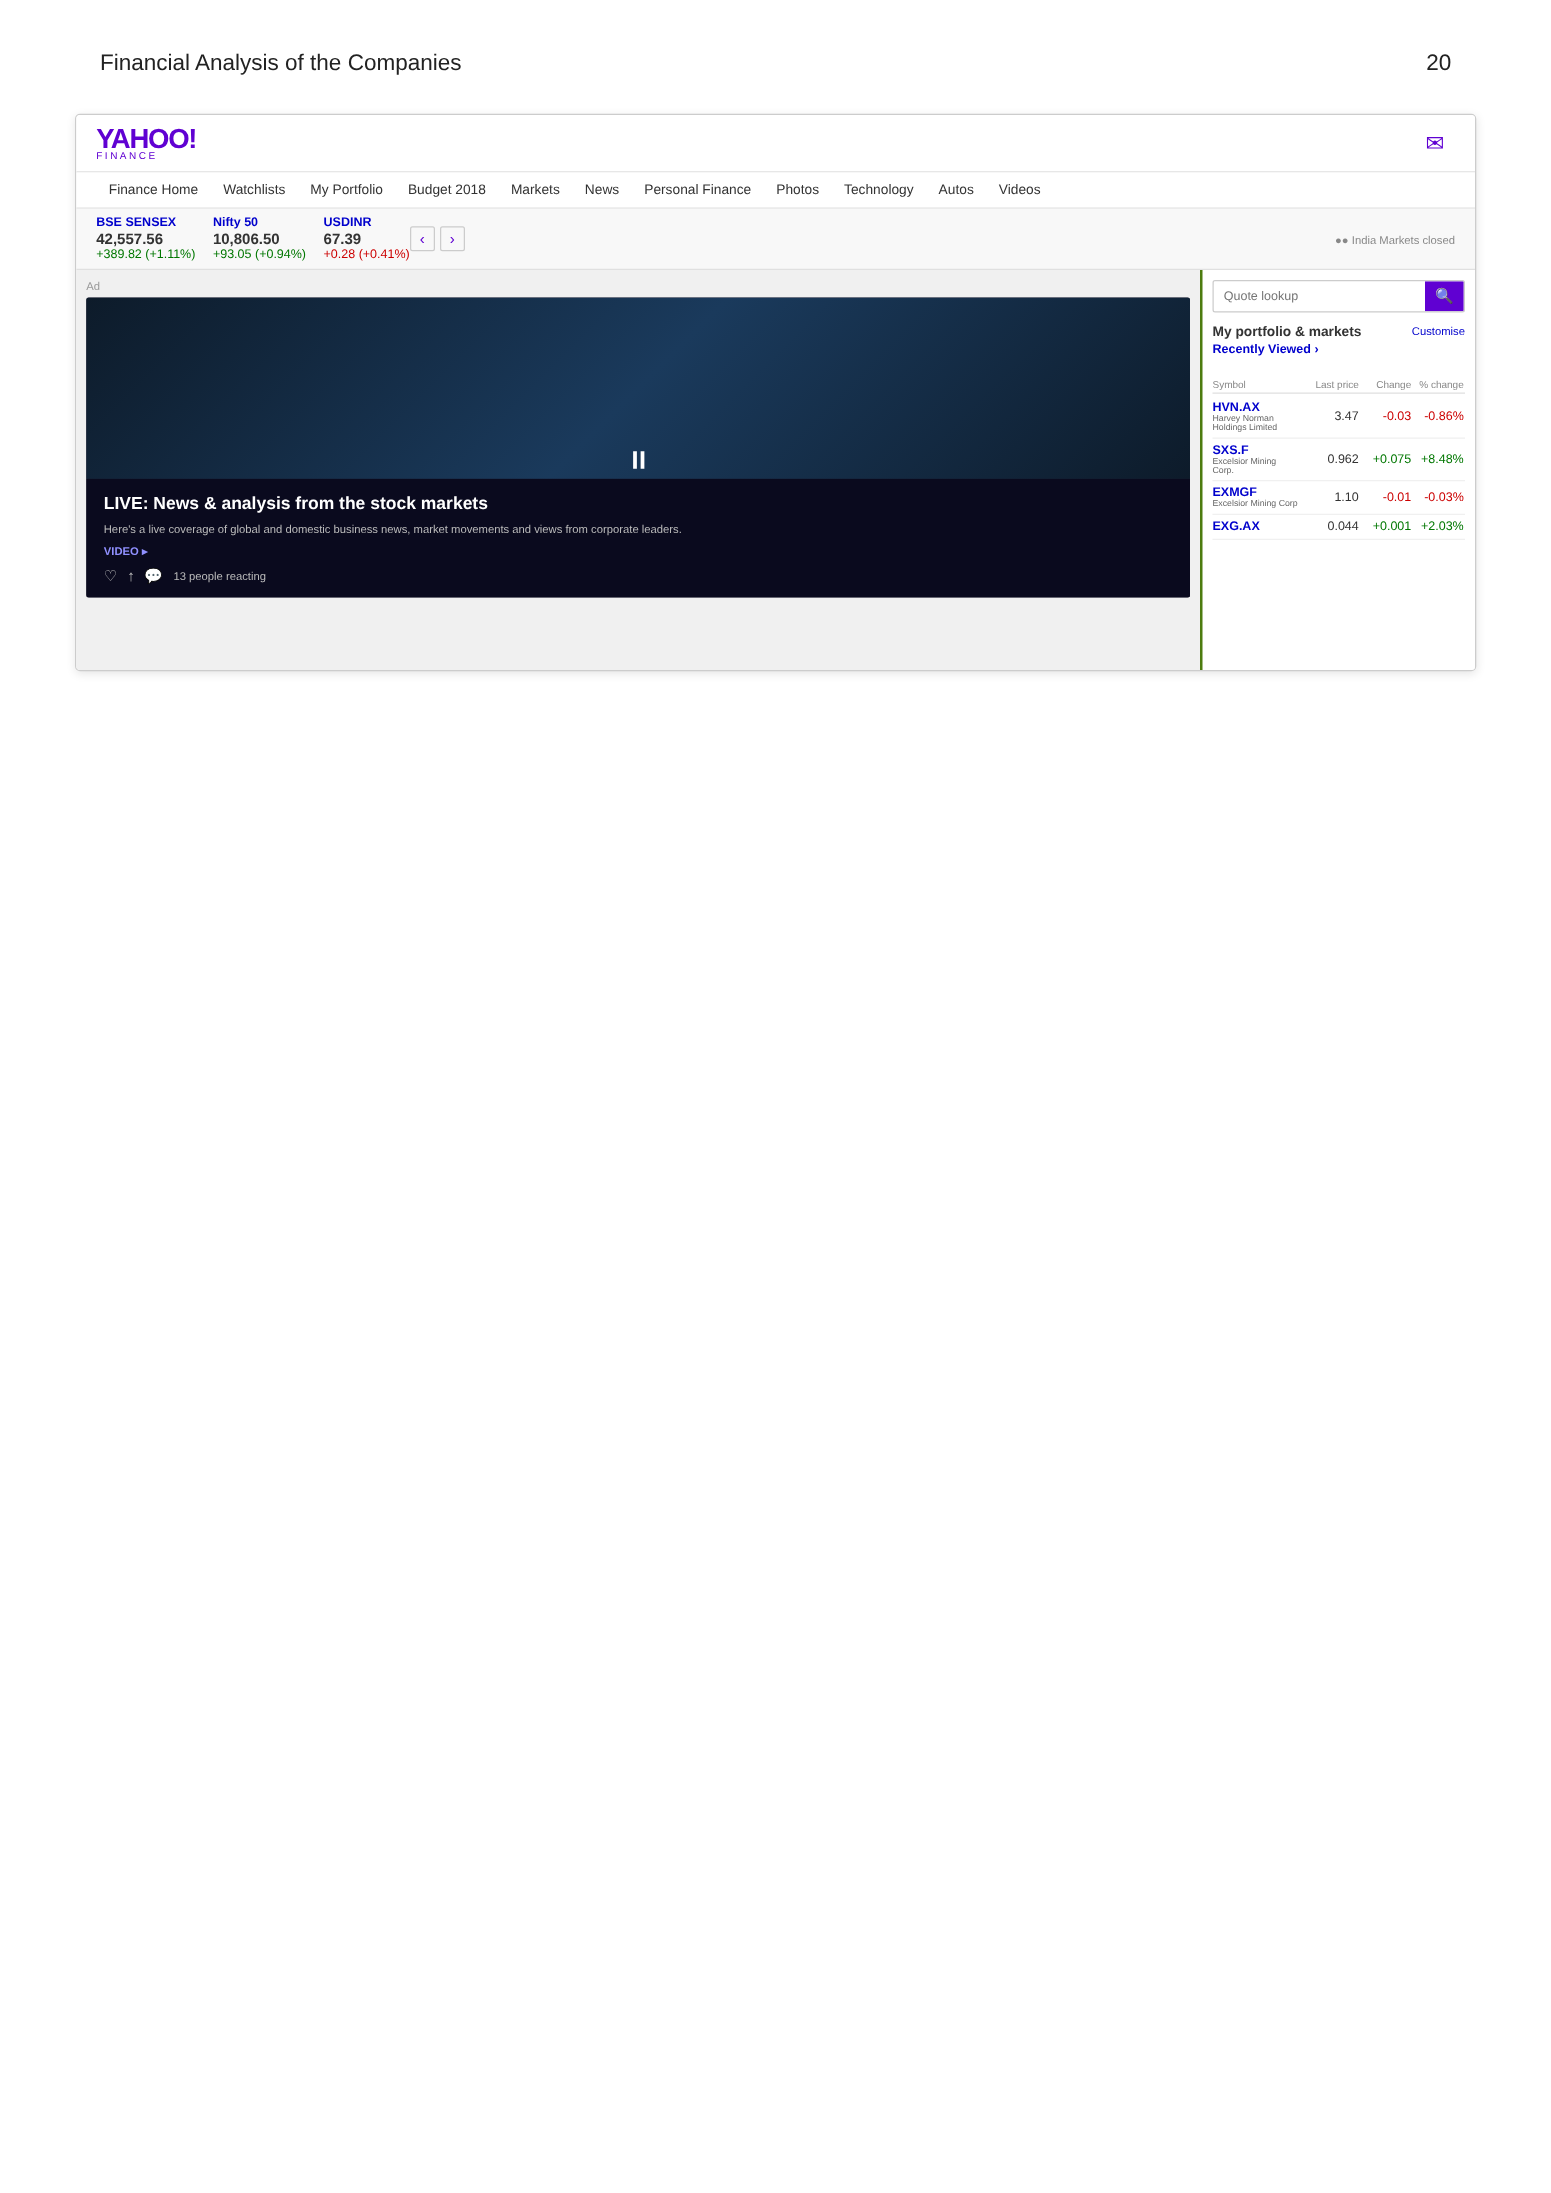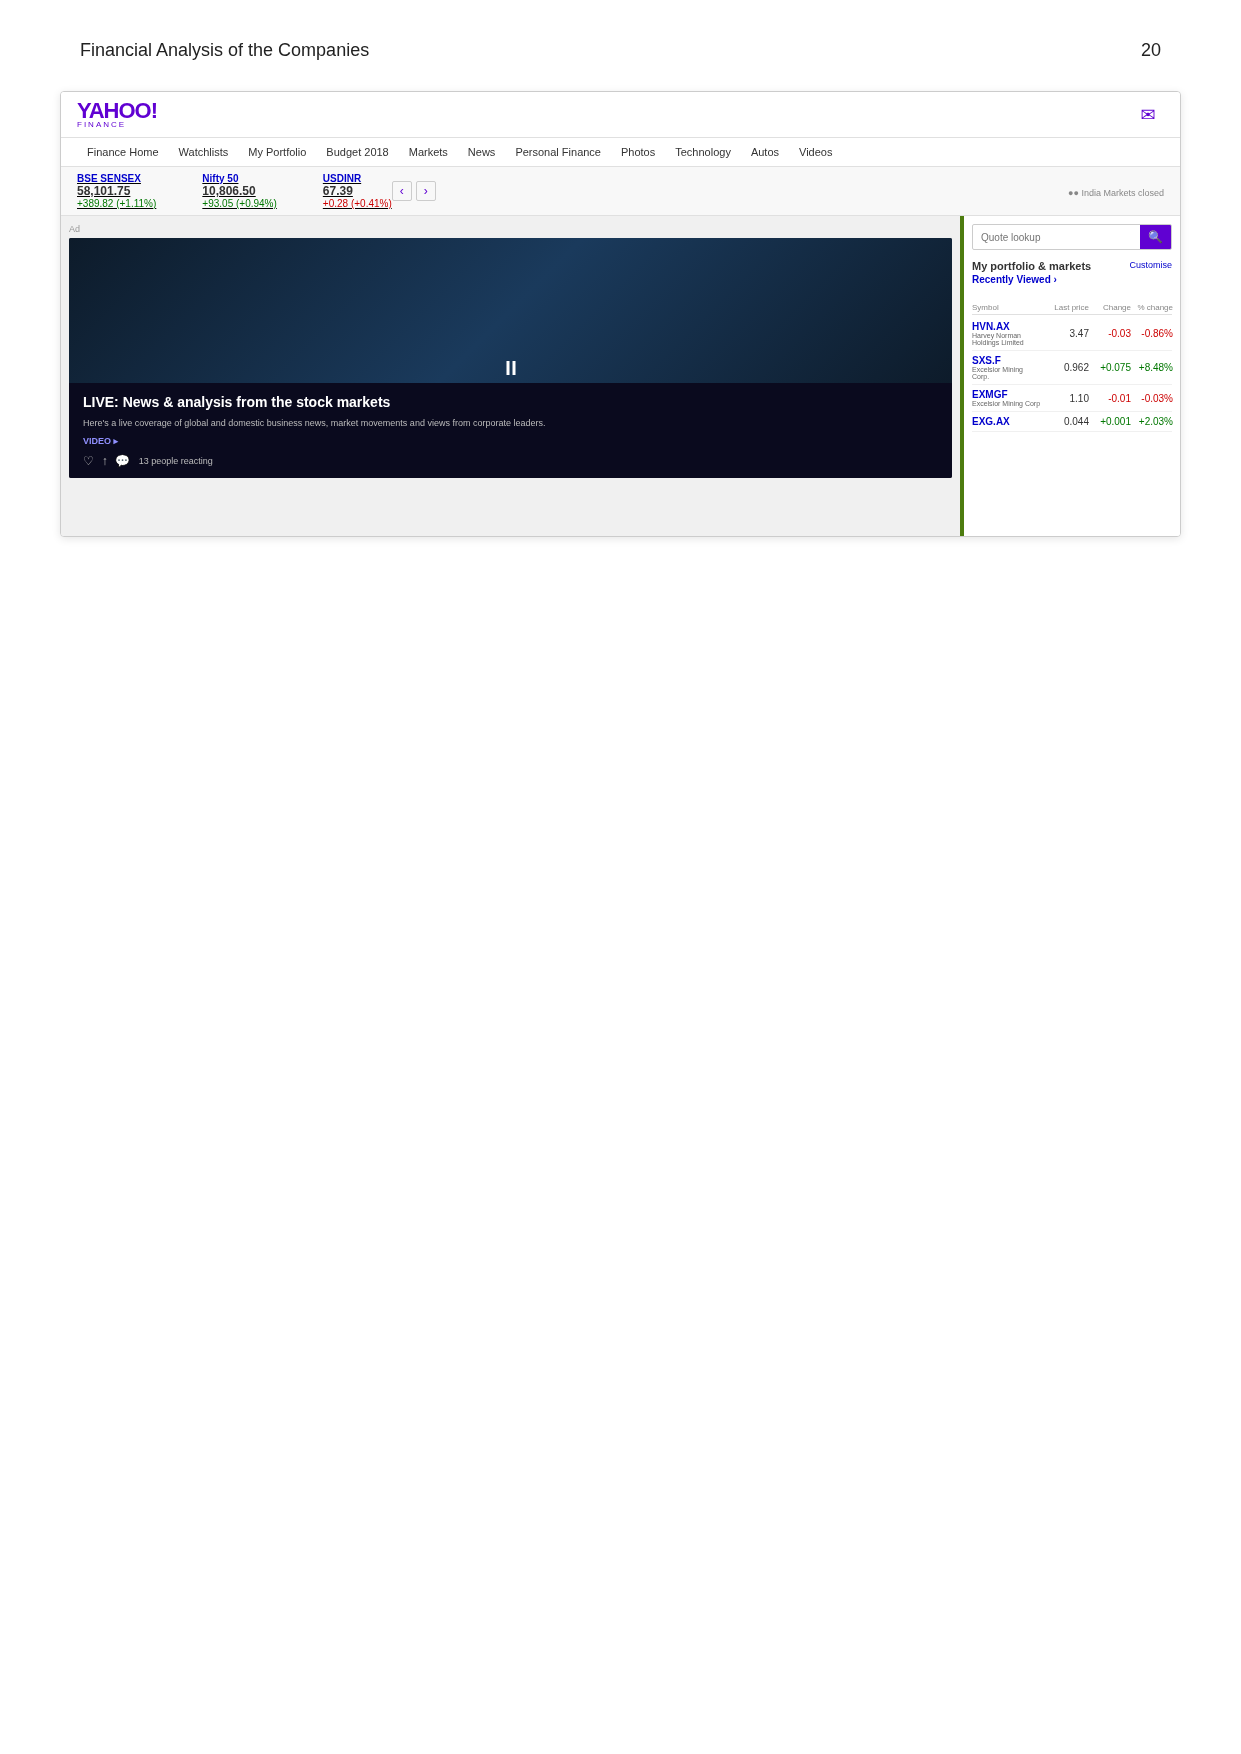--- a/index.html
+++ b/index.html
@@ -120,23 +120,22 @@
     .yf-ticker-bar {
       background: #f8f8f8;
       padding: 6px 16px;
       display: flex;
       align-items: center;
       justify-content: space-between;
       border-bottom: 1px solid #e0e0e0;
     }
     .yf-ticker-section {
       display: flex;
-      gap: 46px;
+      gap: 14px;
       align-items: flex-end;
-      text-decoration: underline;
     }
     .yf-ticker-item {
       display: flex;
       flex-direction: column;
     }
     .yf-ticker-name {
       font-size: 10px;
       color: #0000cc;
       font-weight: 600;
       cursor: pointer;
@@ -259,21 +258,21 @@
     .yf-reactions {
       font-size: 9px;
       color: #bbb;
     }
 
     
     .yf-right {
       width: 220px;
       background: #fff;
       padding: 8px;
-      border-left: 4px solid #4d7c0f;
+      border-left: 2px solid #4d7c0f;
     }
     .yf-quote-lookup {
       display: flex;
       align-items: center;
       border: 1px solid #ccc;
       border-radius: 2px;
       margin-bottom: 10px;
       overflow: hidden;
     }
     .yf-quote-input {
@@ -412,21 +411,21 @@
     <span class="yf-nav-item">Technology</span>
     <span class="yf-nav-item">Autos</span>
     <span class="yf-nav-item">Videos</span>
   </div>
 
   <div class="yf-ticker-bar">
     <div class="yf-ticker-section">
 
       <div class="yf-ticker-item">
         <span class="yf-ticker-name">BSE SENSEX</span>
-        <span class="yf-ticker-value">58,101.75</span>
+        <span class="yf-ticker-value">42,557.56</span>
         <span class="yf-ticker-change-pos">+389.82 (+1.11%)</span>
       </div>
 
       <div class="yf-ticker-item">
         <span class="yf-ticker-name">Nifty 50</span>
         <span class="yf-ticker-value">10,806.50</span>
         <span class="yf-ticker-change-pos">+93.05 (+0.94%)</span>
       </div>
 
       <div class="yf-ticker-item">

